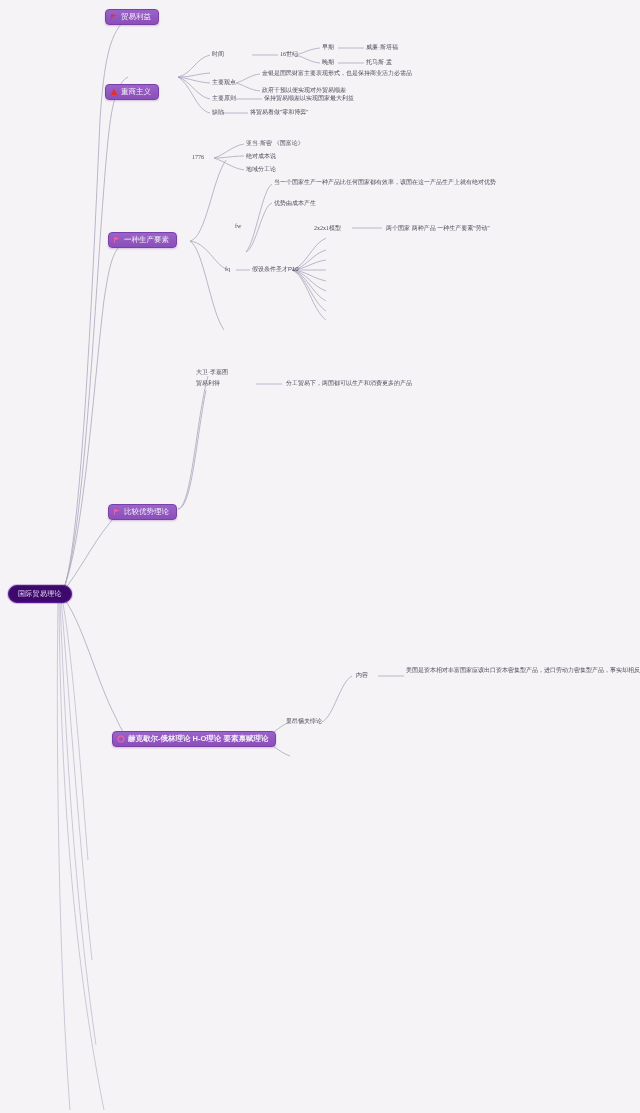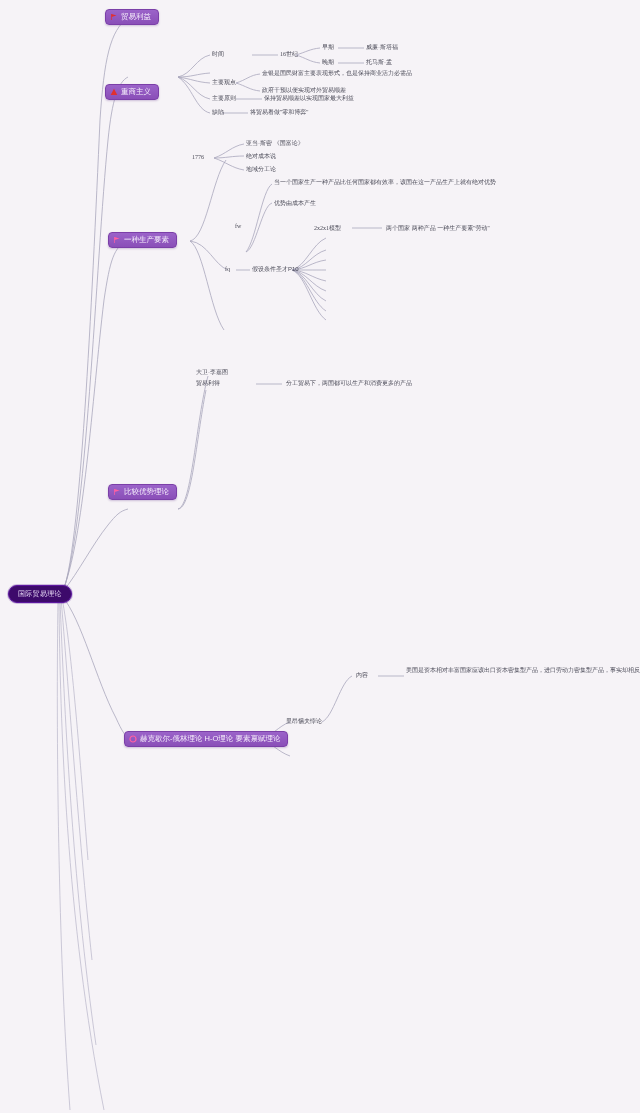--- a/index.html
+++ b/index.html
@@ -156,31 +156,31 @@
   <div class="node topic" style="left:108px;top:232px;">
     <span class="ico">
       <svg width="8" height="8" viewBox="0 0 8 8">
           <path d="M1.5 1 L6.5 2.5 L1.5 4 Z" fill="#ff5fa2"></path>
           <rect x="1" y="1" width="0.7" height="6" fill="#ff5fa2"></rect>
         </svg>
     </span>
     <span class="lbl">一种生产要素</span>
   </div>
 
-  <div class="node topic" style="left:108px;top:484px;">
+  <div class="node topic" style="left:108px;top:504px;">
     <span class="ico">
       <svg width="8" height="8" viewBox="0 0 8 8">
           <path d="M1.5 1 L6.5 2.5 L1.5 4 Z" fill="#ff5fa2"></path>
           <rect x="1" y="1" width="0.7" height="6" fill="#ff5fa2"></rect>
         </svg>
     </span>
     <span class="lbl">比较优势理论</span>
   </div>
 
-  <div class="node topic" style="left:124px;top:731px;">
+  <div class="node topic" style="left:112px;top:731px;font-weight:bold;">
     <span class="ico">
       <svg width="8" height="8" viewBox="0 0 8 8">
           <circle cx="4" cy="4" r="3" fill="none" stroke="#ff5fa2" stroke-width="1.2"></circle>
         </svg>
     </span>
     <span class="lbl">赫克歇尔-俄林理论 H-O理论 要素禀赋理论</span>
   </div>
 
   <div class="node leaf" style="left:212px;top:50px;">时间</div>
   <div class="node leaf mono" style="left:280px;top:50px;">16世纪</div>

